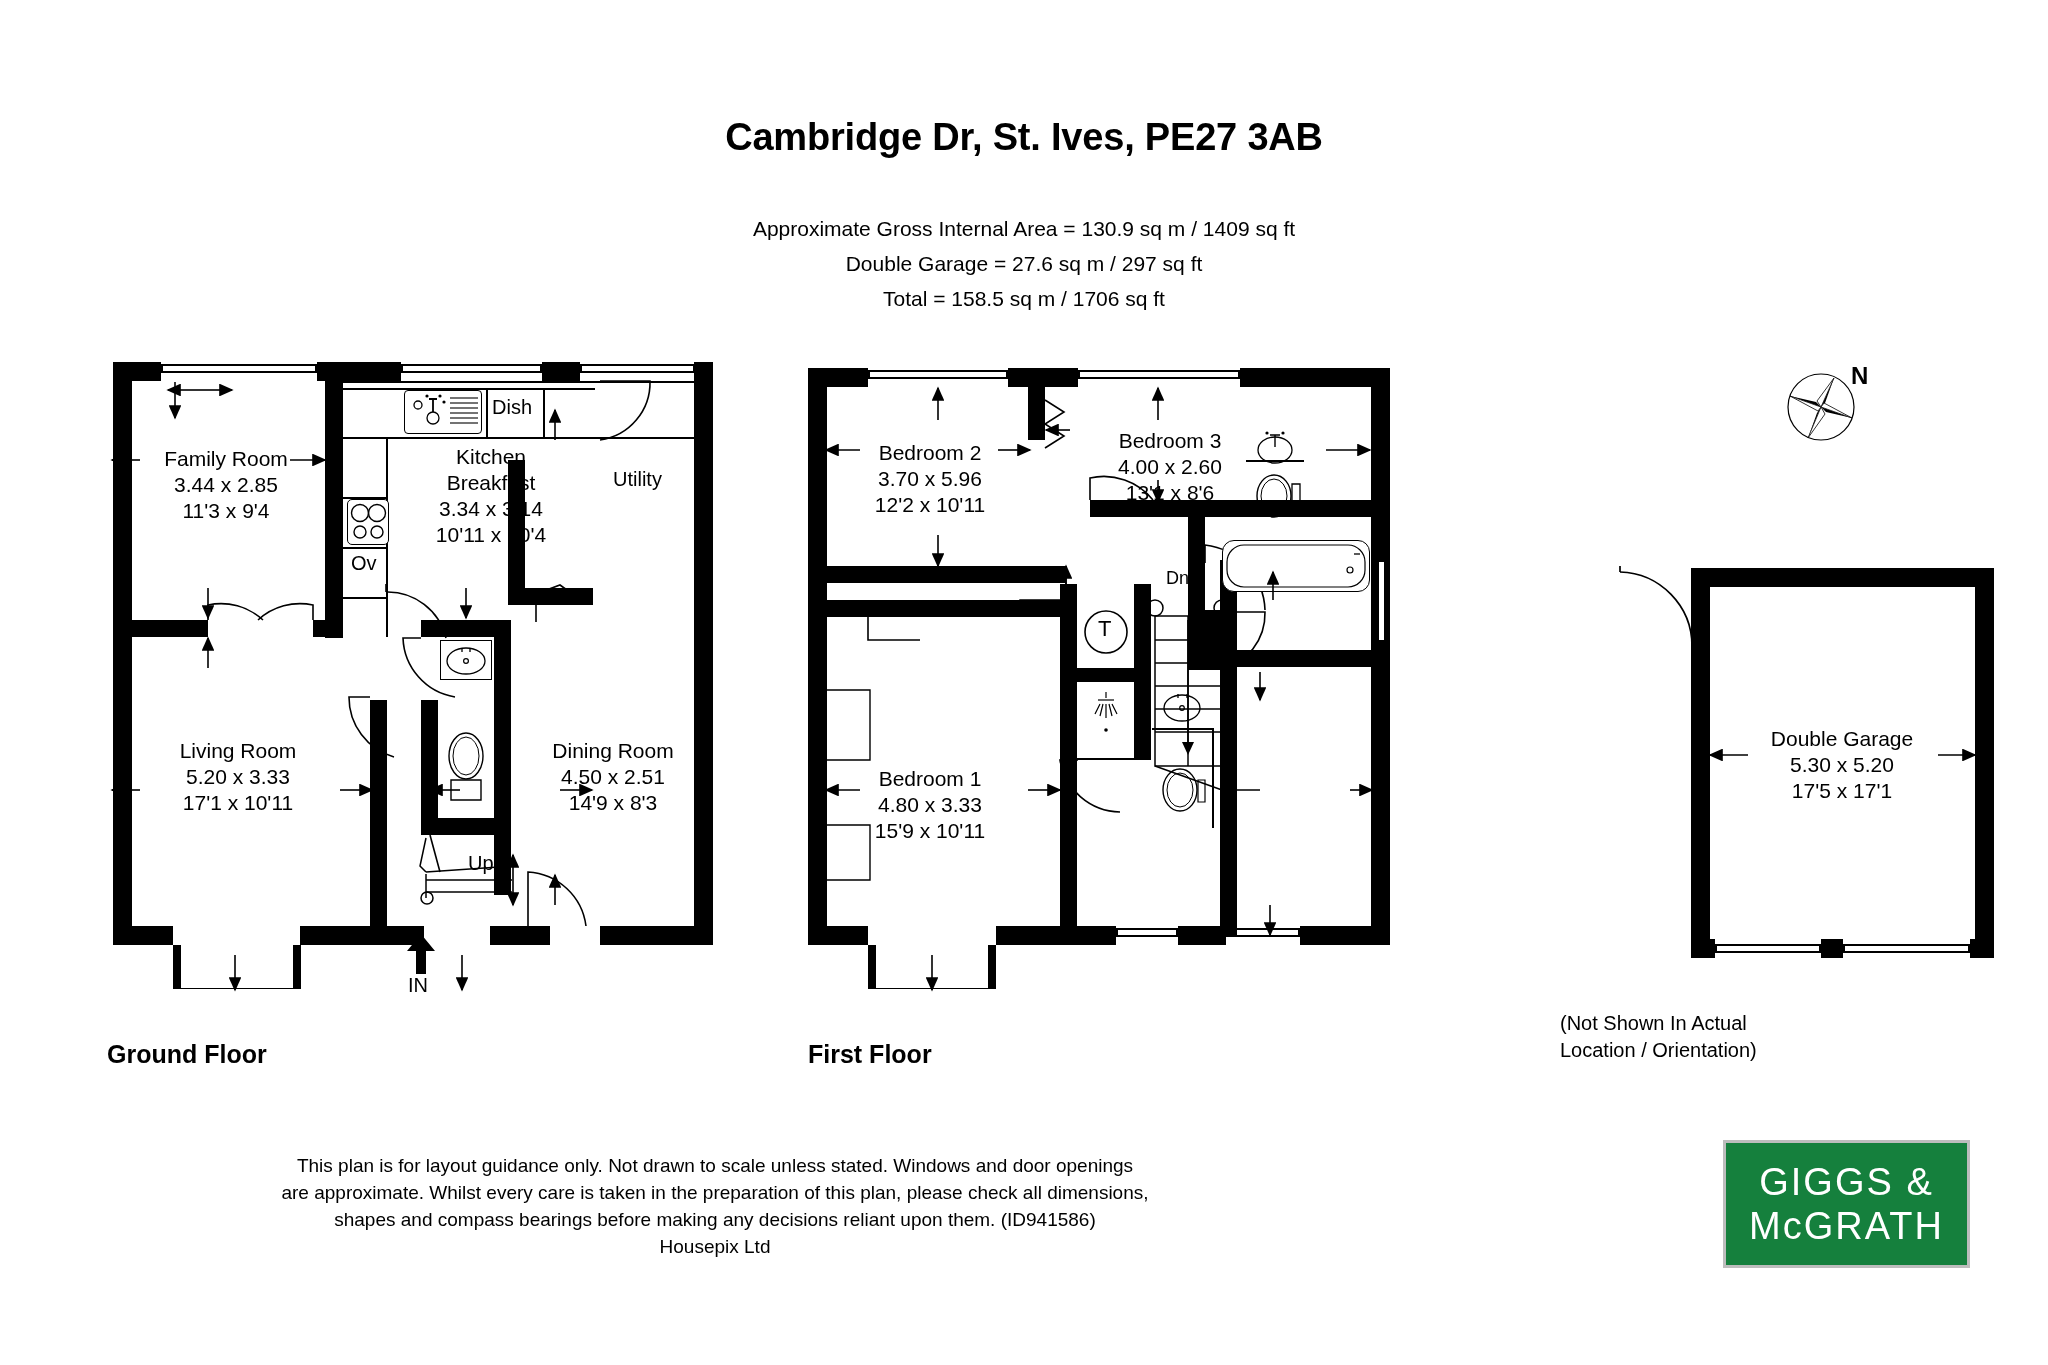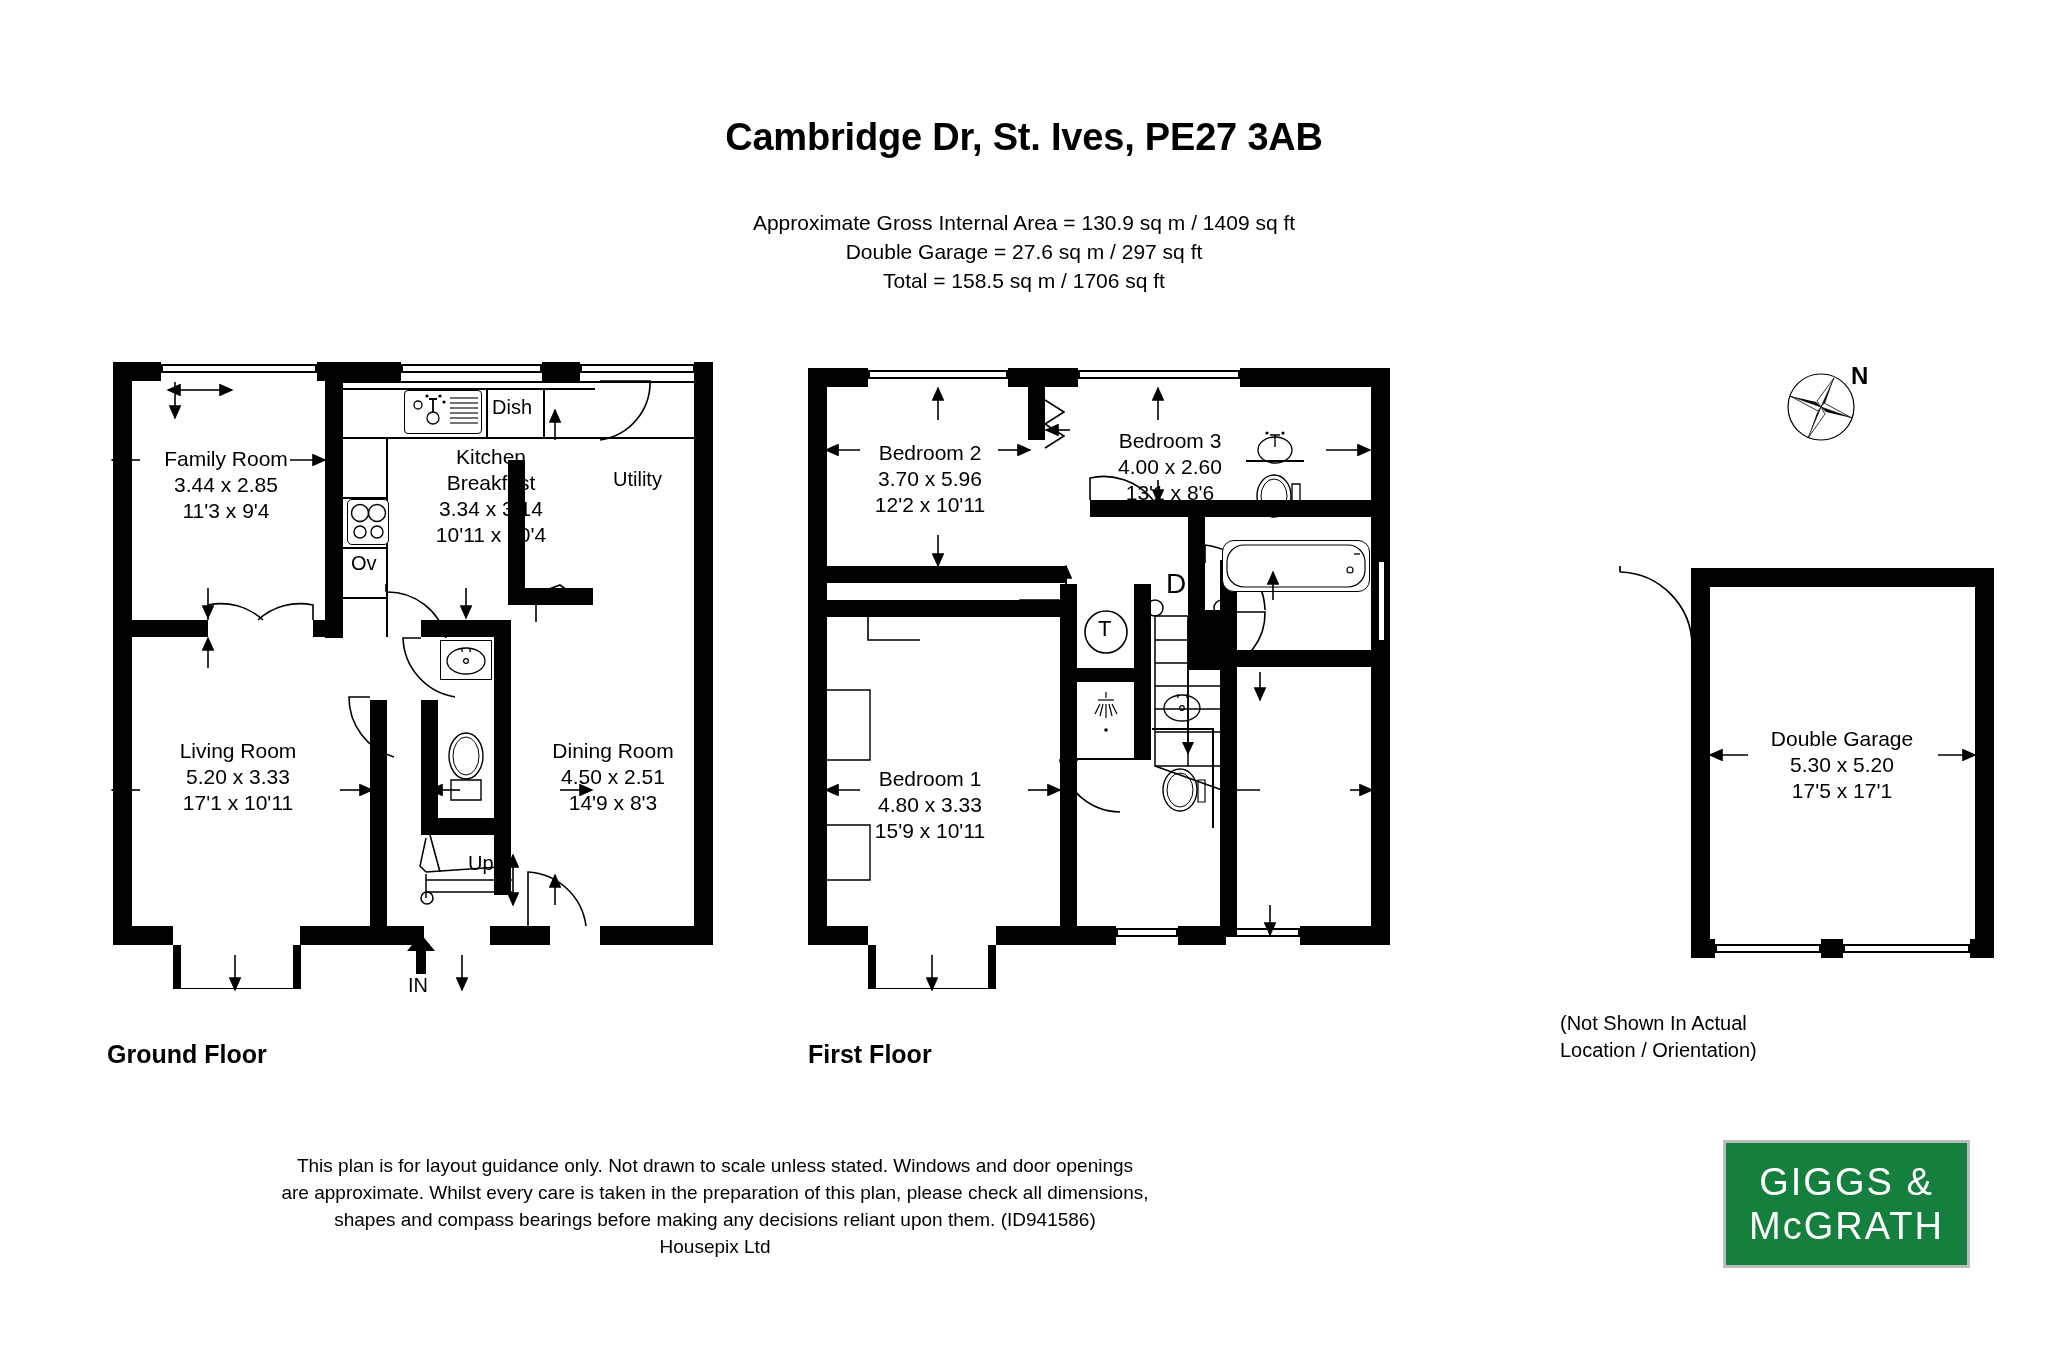--- a/index.html
+++ b/index.html
@@ -4,21 +4,21 @@
 <style>
   html,body{margin:0;padding:0;background:#fff;}
   body{width:2048px;height:1365px;position:relative;overflow:hidden;
        font-family:"Liberation Sans", sans-serif; color:#000;}
 
   
   #page-title{position:absolute;left:0;top:116px;width:2048px;text-align:center;
      font-size:38px;font-weight:bold;letter-spacing:-0.2px;}
   #area-block{position:absolute;left:0;top:208px;width:2048px;text-align:center;
      font-size:21px;line-height:29px;}
-  #area-block div{white-space:nowrap;}
+  #area-block div{white-space:nowrap;margin-top:6px;}
 
   
   .plan{position:absolute;}
   .w{position:absolute;background:#000;}         
   .win{position:absolute;border:2px solid #000;background:#fff;box-sizing:border-box;}
   .room-label{position:absolute;text-align:center;font-size:21px;line-height:26px;
      white-space:nowrap;}
   .room-label .nm{display:block;}
   .tiny{position:absolute;font-size:20px;white-space:nowrap;}
   .floor-title{position:absolute;font-size:25px;font-weight:bold;white-space:nowrap;}
@@ -349,21 +349,21 @@
       <line x1="9" y1="109" x2="76" y2="109"></line>
       <line x1="9" y1="132" x2="76" y2="132"></line>
       <line x1="42" y1="16" x2="42" y2="166"></line>
       <path d="M9 166 L76 190"></path>
     </g>
     <g stroke="#000" stroke-width="1.6" fill="none">
       <line x1="42" y1="20" x2="42" y2="150"></line>
       <path d="M36 142 L42 155 L48 142" fill="#000" stroke="none"></path>
     </g>
   </svg>
-  <div class="tiny" style="left:406px;top:568px;font-size:28px;">Dn</div>
+  <div class="tiny" style="left:406px;top:568px;font-size:18px;">Dn</div>
 
   <svg class="ov" style="left:0;top:0;" width="760" height="1060" viewBox="0 0 760 1060">
     <g fill="none" stroke="#000" stroke-width="1.4">
       <path d="M67 690 L110 690 L110 760 L67 760"></path>
       <path d="M67 825 L110 825 L110 880 L67 880"></path>
     </g>
   </svg>
 
   <svg class="ov" style="left:0;top:0;" width="760" height="1060" viewBox="0 0 760 1060">
     <defs>

